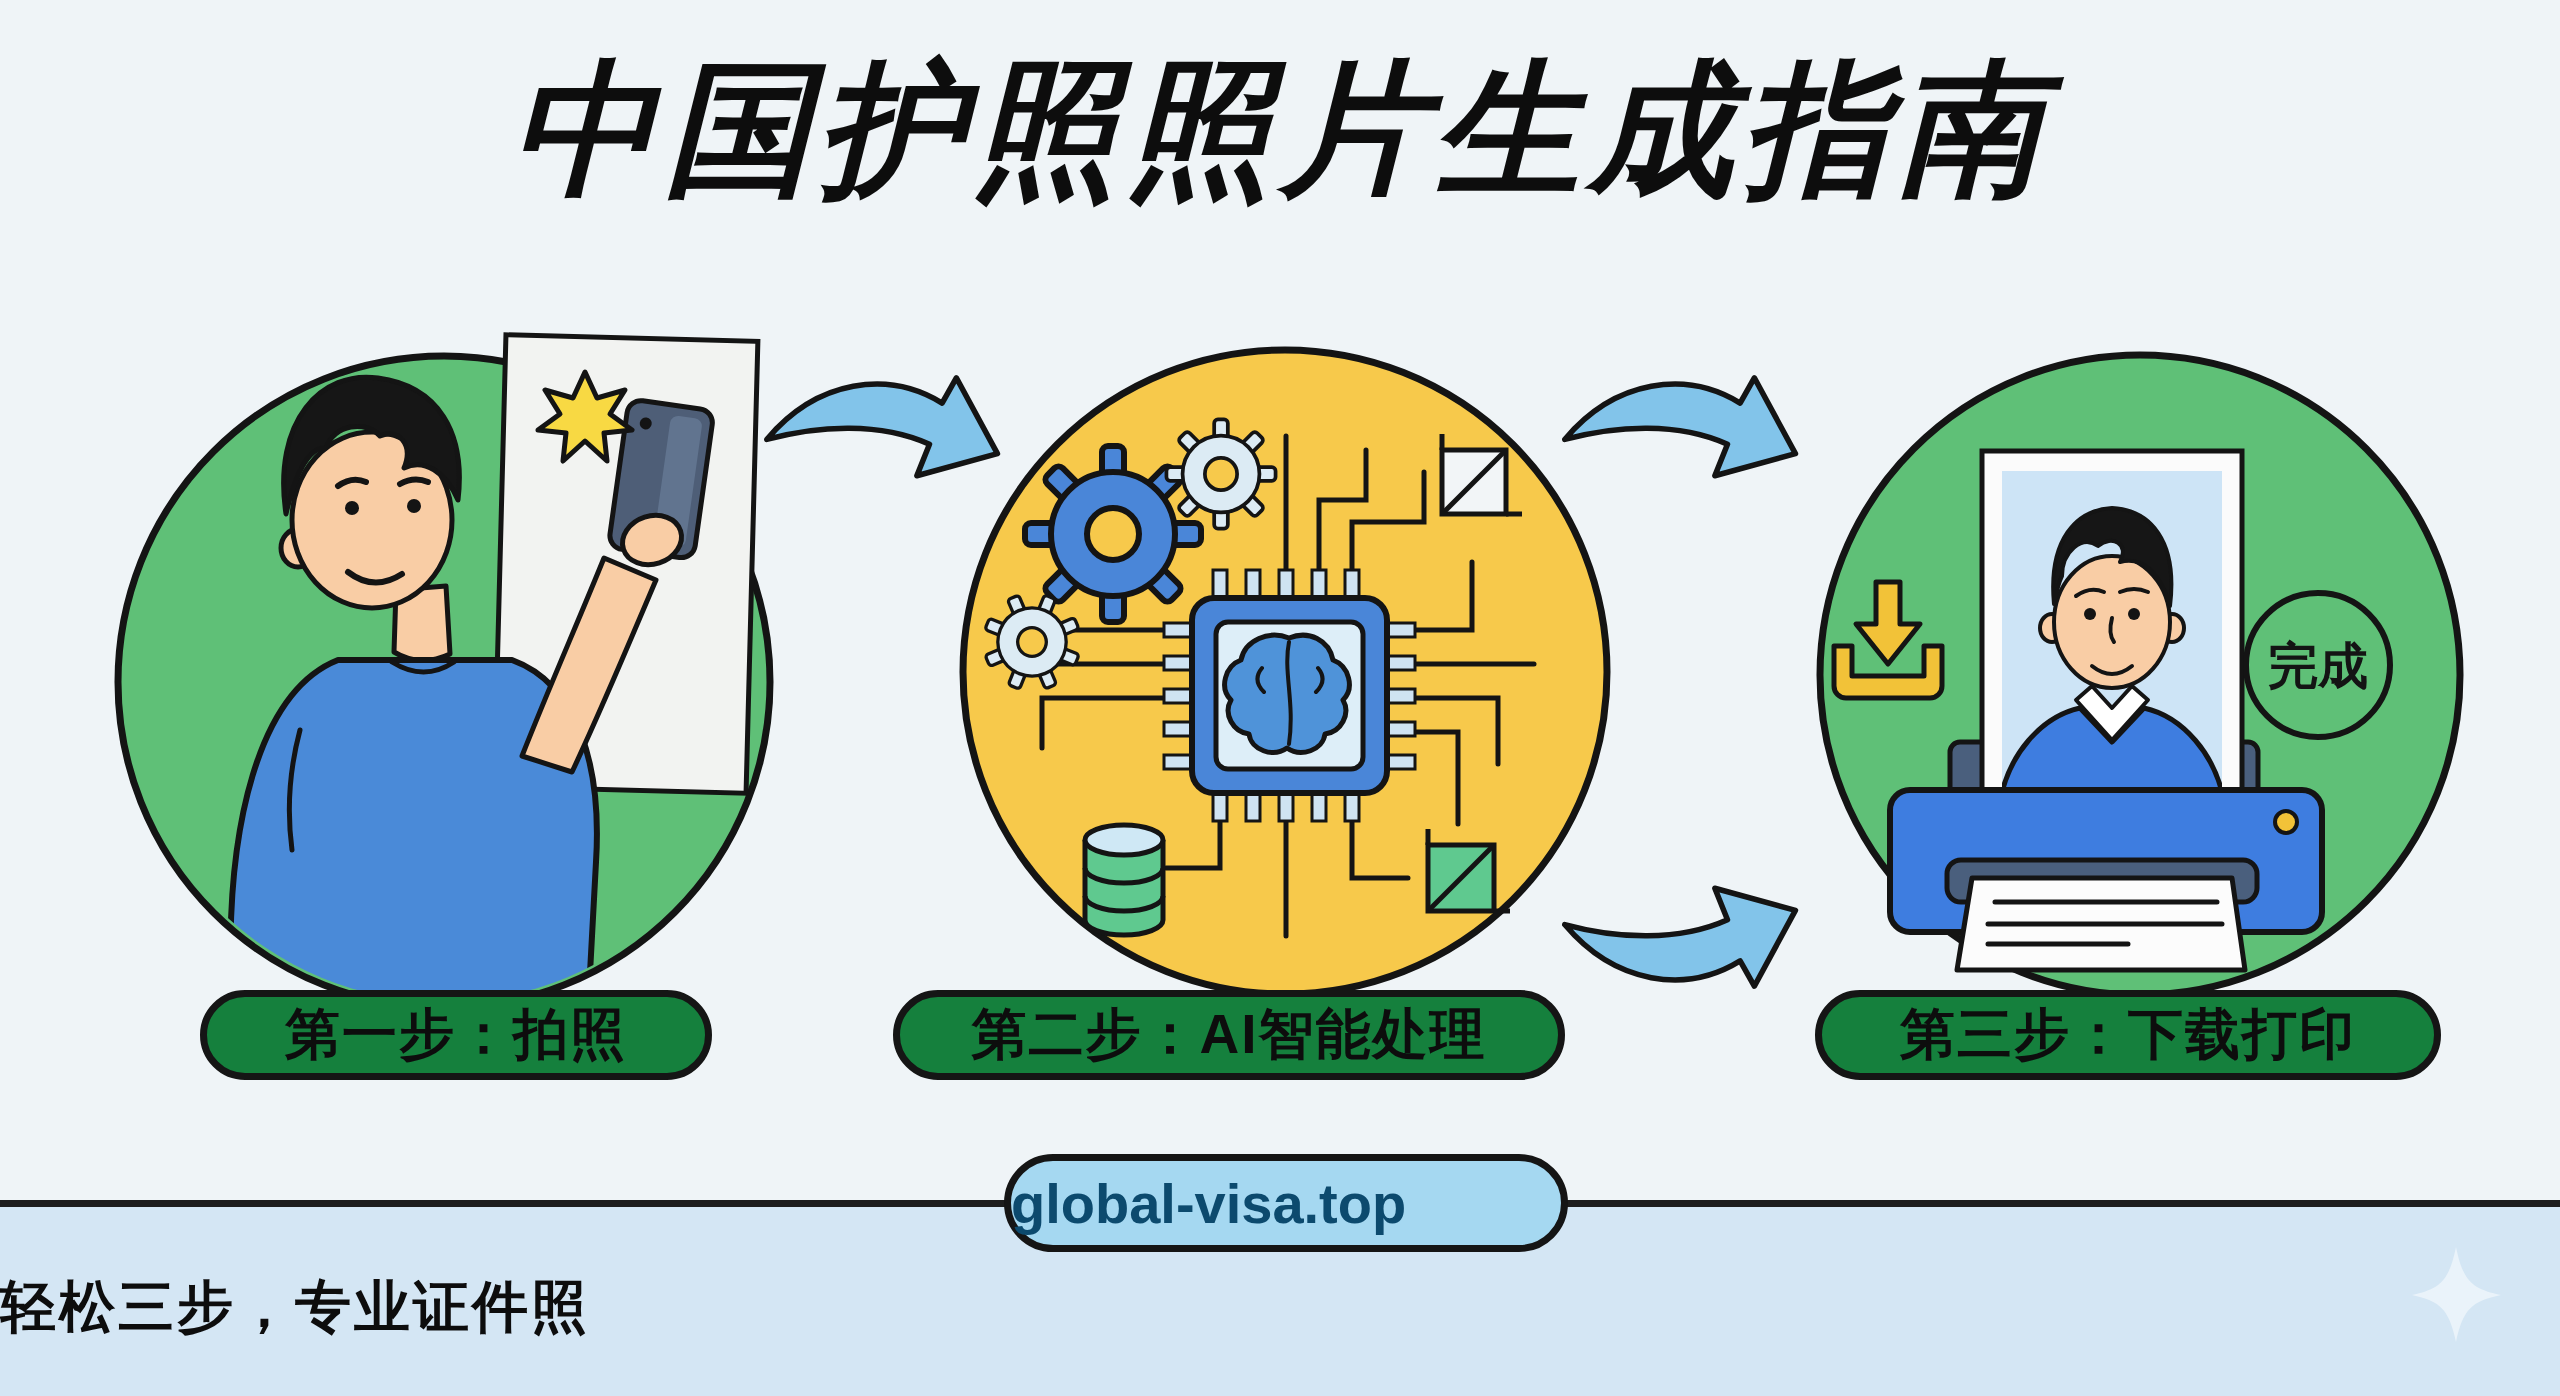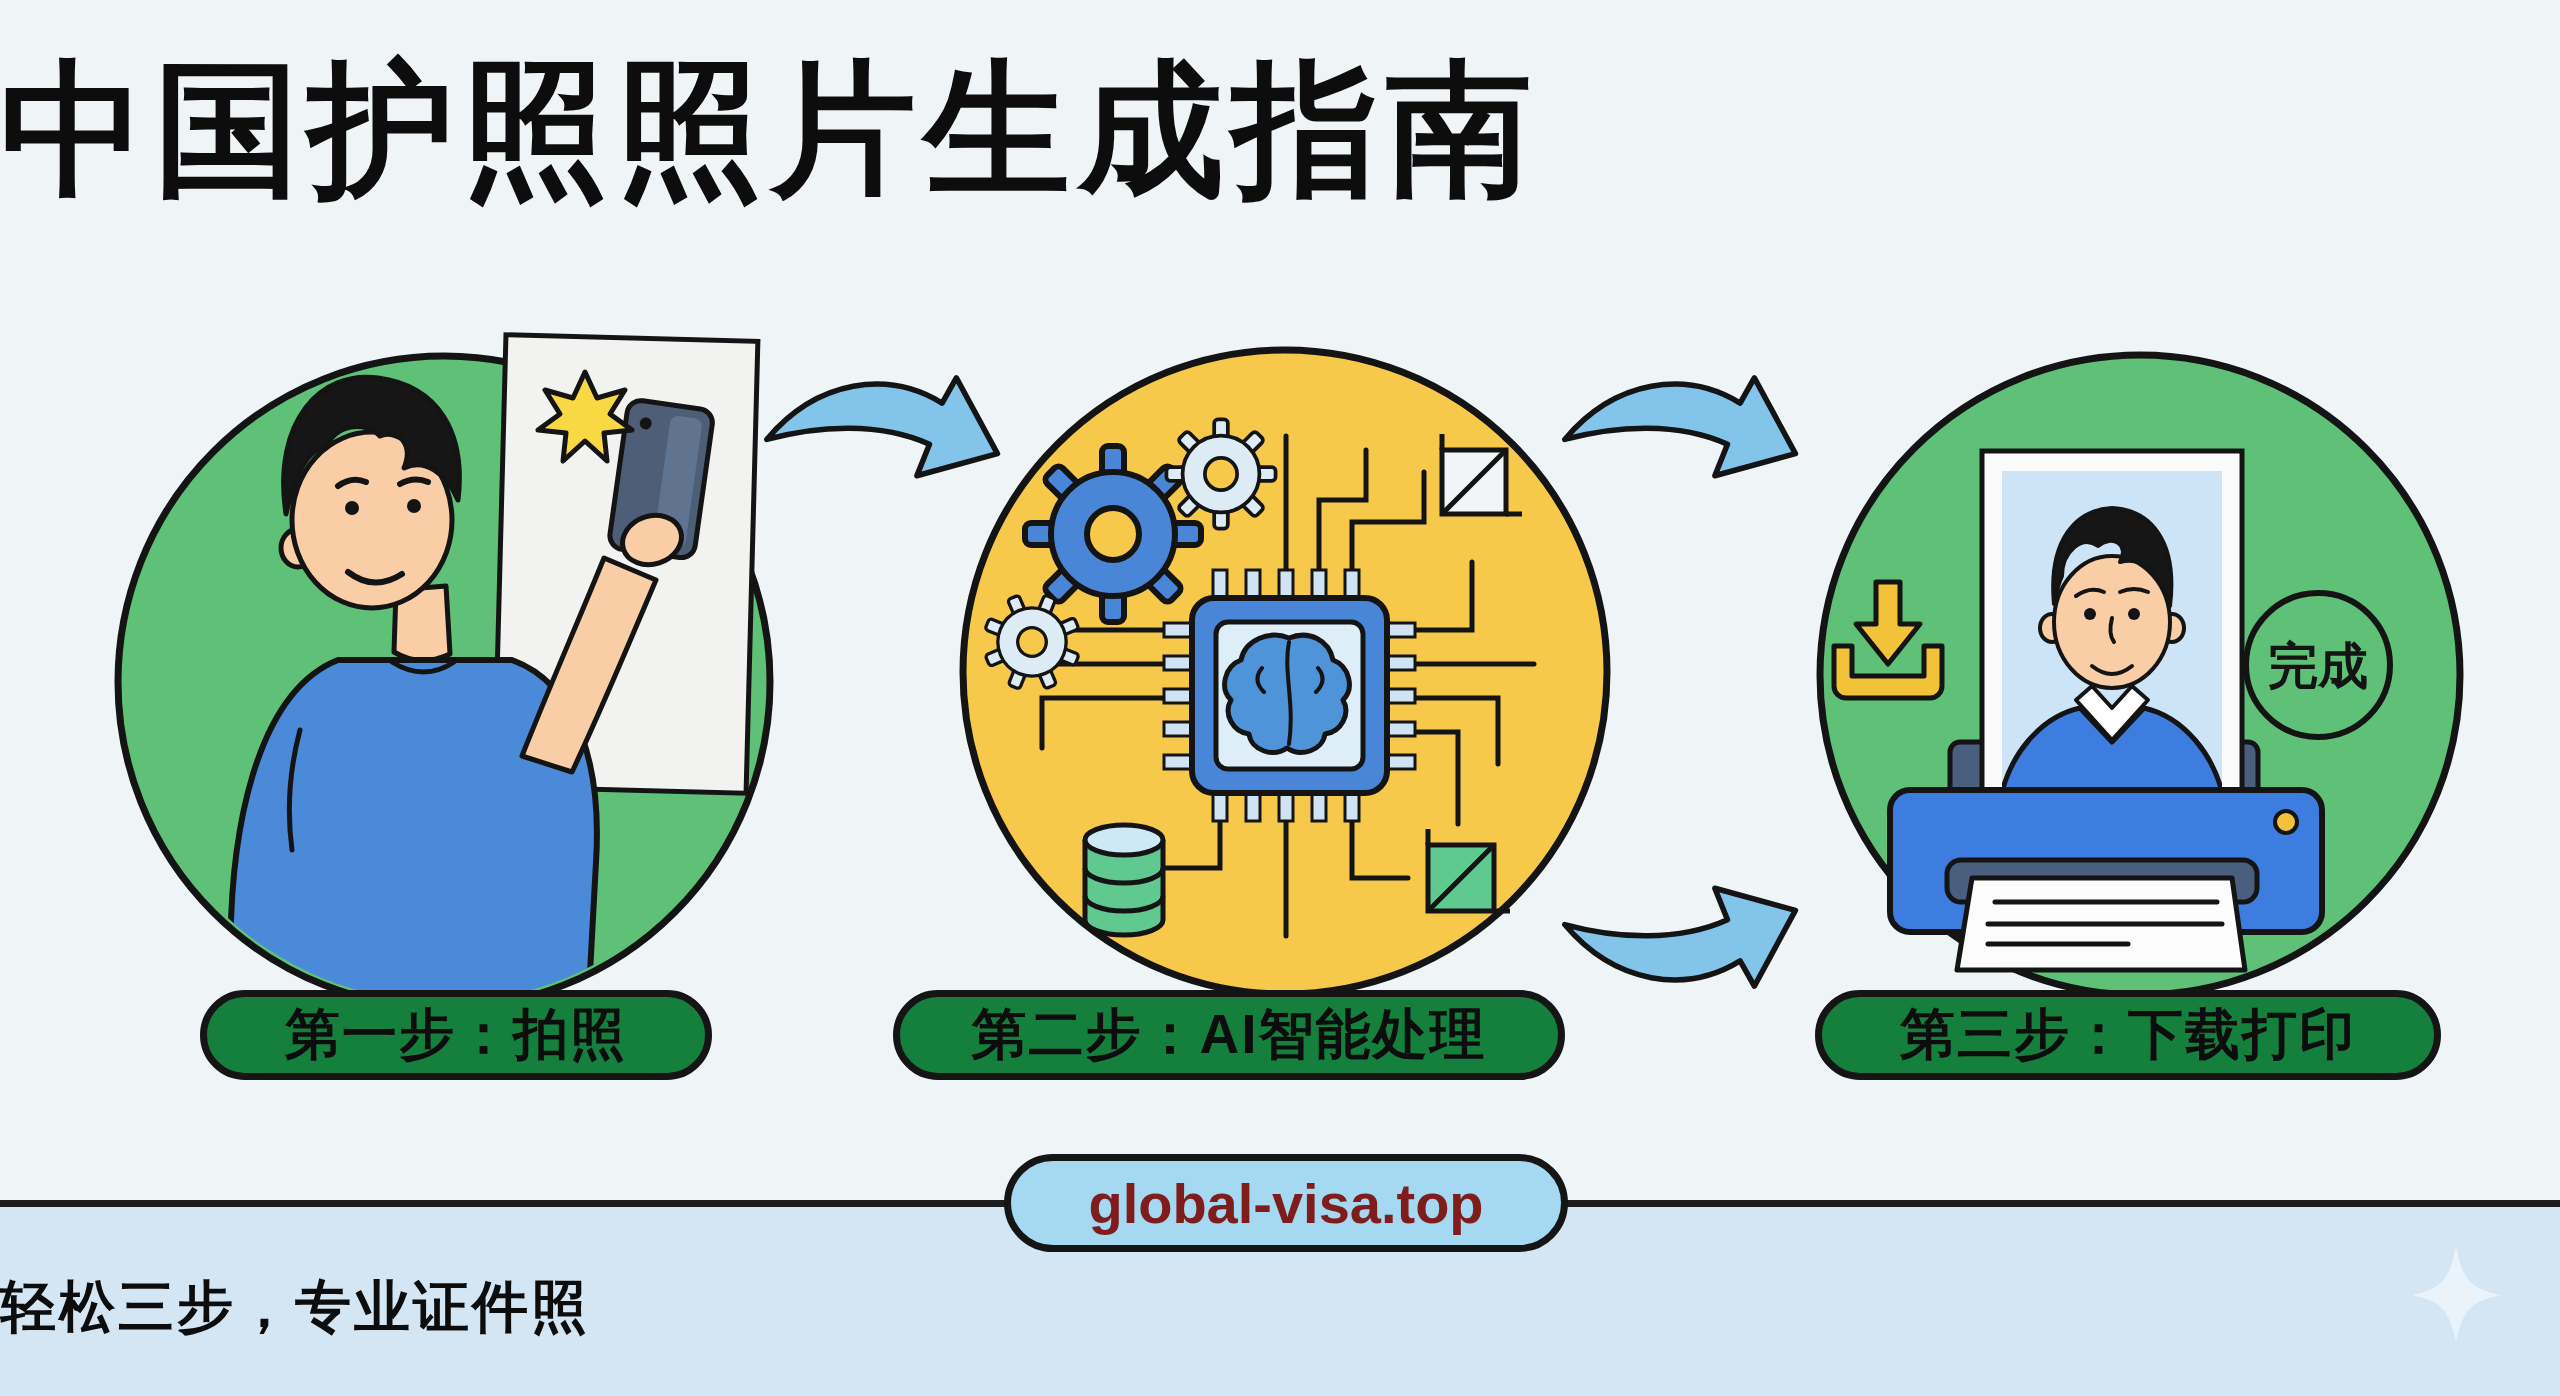--- a/index.html
+++ b/index.html
@@ -4,42 +4,42 @@
 <style>
   html,body{margin:0;padding:0;}
   body{
     width:2560px;height:1396px;position:relative;overflow:hidden;
     background:#eff4f7;
     font-family:"Liberation Sans","DejaVu Sans",sans-serif;
     color:#0d0d0d;
   }
   .title{
     position:absolute;top:50px;left:0;width:100%;margin:0;
-    text-align:left;font-size:146px;font-weight:900;letter-spacing:8px;
-    color:#0d0d0d;line-height:1.1;
+    text-align:center;font-size:146px;font-weight:900;letter-spacing:8px;
+    color:#0d0d0d;line-height:1.1;font-style:italic;
   }
   .art{position:absolute;left:0;top:0;width:2560px;height:1396px;}
   .band{
     position:absolute;left:0;top:1200px;width:100%;height:196px;
     background:#d4e6f4;border-top:7px solid #1d1d1d;box-sizing:border-box;
   }
   .step-pill{
     position:absolute;display:flex;align-items:center;justify-content:center;
     background:#15803d;border:7px solid #151515;border-radius:46px;
     font-size:55px;font-weight:800;letter-spacing:2px;color:#0d0d0d;
     box-sizing:border-box;height:90px;top:990px;
   }
   #pill-step1{left:200px;width:512px;}
   #pill-step2{left:893px;width:672px;}
   #pill-step3{left:1815px;width:626px;}
   .domain-pill{
     position:absolute;left:1004px;top:1154px;width:564px;height:98px;
-    display:flex;align-items:center;justify-content:center;
+    display:flex;align-items:center;
     background:#a5d8f1;border:7px solid #151515;border-radius:50px;
-    font-size:56px;font-weight:800;color:#7f1d1d;box-sizing:border-box;
+    font-size:56px;font-weight:800;color:#0c4a6e;box-sizing:border-box;
   }
   .tagline{
     position:absolute;left:0;top:1270px;width:100%;text-align:left;
     font-size:56px;font-weight:800;letter-spacing:3px;color:#0d0d0d;
   }
 </style>
 </head>
 <body>
 
 <div class="band"></div>

